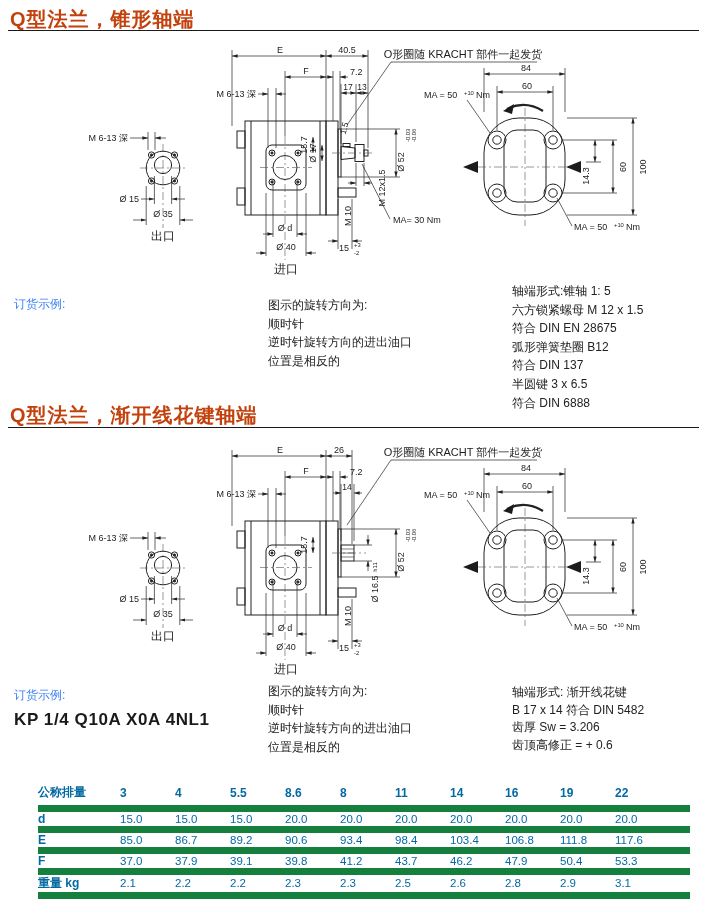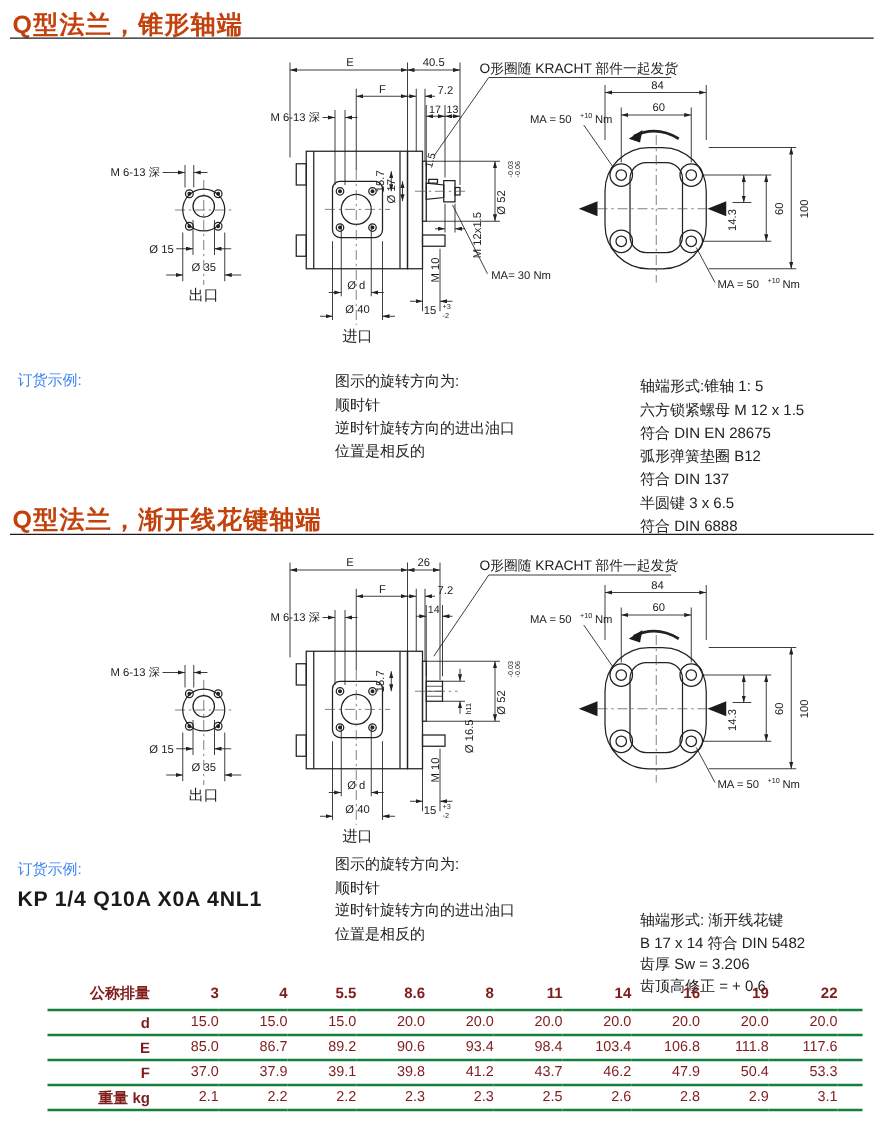--- a/index.html
+++ b/index.html
@@ -7,31 +7,31 @@
        font-family:"Liberation Sans","DejaVu Sans",sans-serif;color:#1b1b1b;}
   .abs{position:absolute;}
   .sec-title{font-size:20px;font-weight:bold;letter-spacing:1px;color:#c2410c;}
   .rule{height:0;border-top:1.3px solid #1a1a1a;left:8px;width:691px;}
   .order-label{font-size:12px;color:#3b82f6;}
   .order-code{font-size:17px;font-weight:bold;letter-spacing:.6px;color:#1a1a1a;margin-top:6px;}
   .txtblock{font-size:12px;color:#222;}
   .txtblock div{white-space:nowrap;}
   .rot{line-height:18.5px;}
   .spec1{line-height:18.6px;}
-  .spec2{line-height:17.6px;margin-top:44px;}
+  .spec2{line-height:17.6px;}
   svg{position:absolute;left:0;}
   svg text{font-family:"Liberation Sans","DejaVu Sans",sans-serif;fill:#1c1c1c;}
   .dim{font-size:9px;}
   .dim-s{font-size:8.5px;}
   .tol{font-size:5.8px;}
   .cn{font-size:11px;}
   .cnb{font-size:12px;}
   table.dims{position:absolute;left:38px;top:781px;border-collapse:collapse;table-layout:fixed;}
-  table.dims td{border-bottom:2px solid #15803d;text-align:right;font-size:11.5px;
-                color:#7f1d1d;padding:0;vertical-align:middle;}
+  table.dims td{border-bottom:7px solid #15803d;text-align:left;font-size:11.5px;
+                color:#0369a1;padding:0;vertical-align:middle;}
   table.dims tr{height:20px;}
   table.dims tr.head{height:27px;}
   table.dims tr.head td{font-weight:bold;font-size:12px;}
   table.dims td.lbl{font-weight:bold;font-size:12px;}
 </style>
 </head>
 <body>
 
 <div class="abs sec-title" style="left:10px;top:6px">Q型法兰，锥形轴端</div>
 <div class="abs rule" style="top:30px"></div>
@@ -229,21 +229,21 @@
 
 <div class="abs" style="left:14px;top:296px">
   <div class="order-label">订货示例:</div>
 </div>
 <div class="abs txtblock rot" style="left:268px;top:296px">
   <div>图示的旋转方向为:</div>
   <div>顺时针</div>
   <div>逆时针旋转方向的进出油口</div>
   <div>位置是相反的</div>
 </div>
-<div class="abs txtblock spec1" style="left:512px;top:300px">
+<div class="abs txtblock spec1" style="left:512px;top:282px">
   <div>轴端形式:锥轴 1: 5</div>
   <div>六方锁紧螺母  M 12 x 1.5</div>
   <div>符合  DIN EN 28675</div>
   <div>弧形弹簧垫圈  B12</div>
   <div>符合  DIN 137</div>
   <div>半圆键  3 x 6.5</div>
   <div>符合  DIN 6888</div>
 </div>
 
 <div class="abs sec-title" style="left:10px;top:402px">Q型法兰，渐开线花键轴端</div>

